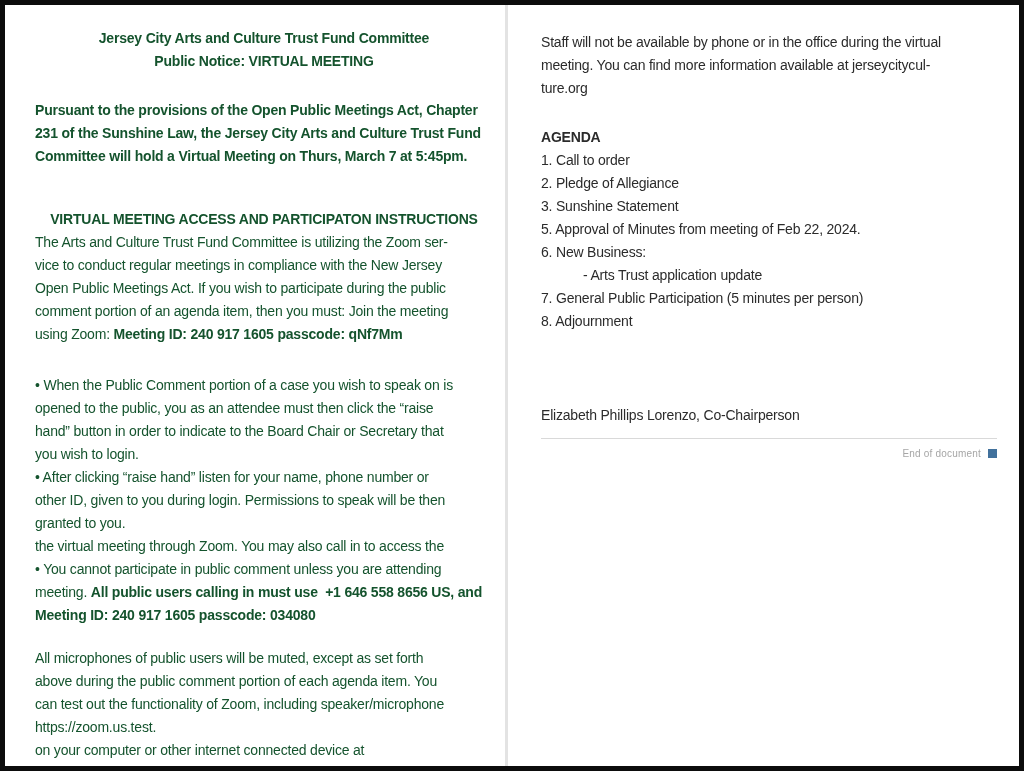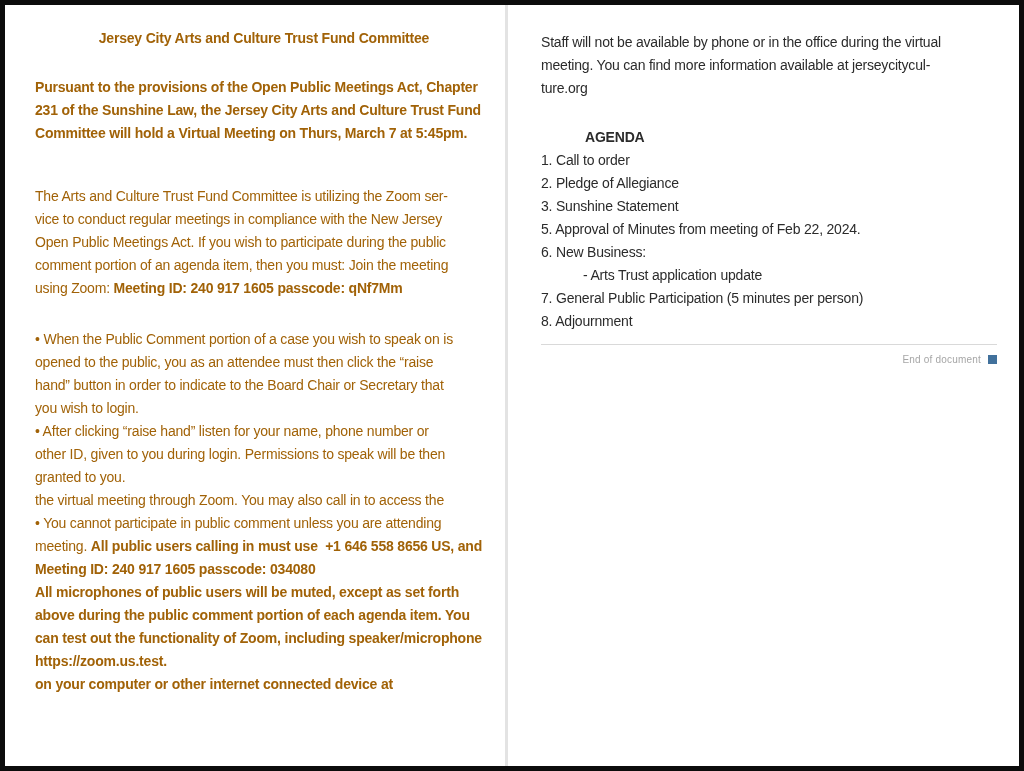--- a/index.html
+++ b/index.html
@@ -11,42 +11,42 @@
   .frame{
     position:absolute;inset:0;
     border:5px solid #0c0c0c;
     background:#ffffff;
     box-sizing:border-box;
     display:flex;
   }
   .col-left{
     width:500px;box-sizing:border-box;
     padding:22px 12px 0 30px;
-    color:#a16207;
+    color:#14532d;
   }
   .divider{width:3px;background:#e3e3e3;}
   .col-right{
     flex:1;box-sizing:border-box;
     padding:26px 22px 0 33px;
     color:#2b2b2b;
   }
   .line{
     height:23px;line-height:23px;white-space:nowrap;
     font-size:14px;letter-spacing:-0.2px;
   }
   .b{font-weight:bold;}
   .bold .line{font-weight:bold;}
   .center .line{text-align:center;}
   .indent{padding-left:42px;}
   .doc-title{margin-bottom:26px;}
   .intro{margin-bottom:40px;}
   .access-heading{margin-bottom:0;}
   .bullets-start{margin-top:28px;}
-  .muted-para{font-weight:bold;}
-  .agenda-heading{margin-top:26px;margin-left:44px;}
+  .muted-para{margin-top:20px;}
+  .agenda-heading{margin-top:26px;}
   .signature{margin-top:71px;}
   .end-rule{
     border:none;border-top:1px solid #d9d9d9;
     margin:11px 0 0 0;
   }
   .end-row{
     margin-top:9px;
     display:flex;justify-content:flex-end;align-items:center;gap:7px;
   }
   .end-text{
@@ -56,28 +56,32 @@
   .end-square{width:9px;height:9px;display:inline-block;}
 </style>
 </head>
 <body>
 
 <div class="frame" style="border-color: rgb(12, 12, 12);">
 
   <div class="col-left">
     <div class="doc-title bold center">
         <div class="line">Jersey City Arts and Culture Trust Fund Committee</div>
+        <div class="line">Public Notice: VIRTUAL MEETING</div>
       </div>
 
     <div class="intro bold">
         <div class="line">Pursuant to the provisions of the Open Public Meetings Act, Chapter</div>
         <div class="line">231 of the Sunshine Law, the Jersey City Arts and Culture Trust Fund</div>
         <div class="line">Committee will hold a Virtual Meeting on Thurs, March 7 at 5:45pm.</div>
       </div>
 
+    <div class="access-heading bold center">
+      <div class="line">VIRTUAL MEETING ACCESS AND PARTICIPATON INSTRUCTIONS</div>
+    </div>
 
     <div>
         <div class="line">The Arts and Culture Trust Fund Committee is utilizing the Zoom ser-</div>
         <div class="line">vice to conduct regular meetings in compliance with the New Jersey</div>
         <div class="line">Open Public Meetings Act. If you wish to participate during the public</div>
         <div class="line">comment portion of an agenda item, then you must: Join the meeting</div>
         <div class="line"><span>using Zoom: </span><span class="b">Meeting ID: 240 917 1605 passcode: qNf7Mm</span></div>
       </div>
 
     <div class="bullets-start">
@@ -126,20 +130,23 @@
         <div class="line">1. Call to order</div>
         <div class="line">2. Pledge of Allegiance</div>
         <div class="line">3. Sunshine Statement</div>
         <div class="line">5. Approval of Minutes from meeting of Feb 22, 2024.</div>
         <div class="line">6. New Business:</div>
         <div class="line indent">- Arts Trust application update</div>
         <div class="line">7. General Public Participation (5 minutes per person)</div>
         <div class="line">8. Adjournment</div>
       </div>
 
+    <div class="signature">
+      <div class="line">Elizabeth Phillips Lorenzo, Co-Chairperson</div>
+    </div>
 
     <hr class="end-rule">
 
     <div class="end-row">
       <span class="end-text" style="color: rgb(166, 166, 166);">End of document</span>
       <span class="end-square" style="background: rgb(65, 113, 156);"></span>
     </div>
   </div>
 
 </div>

